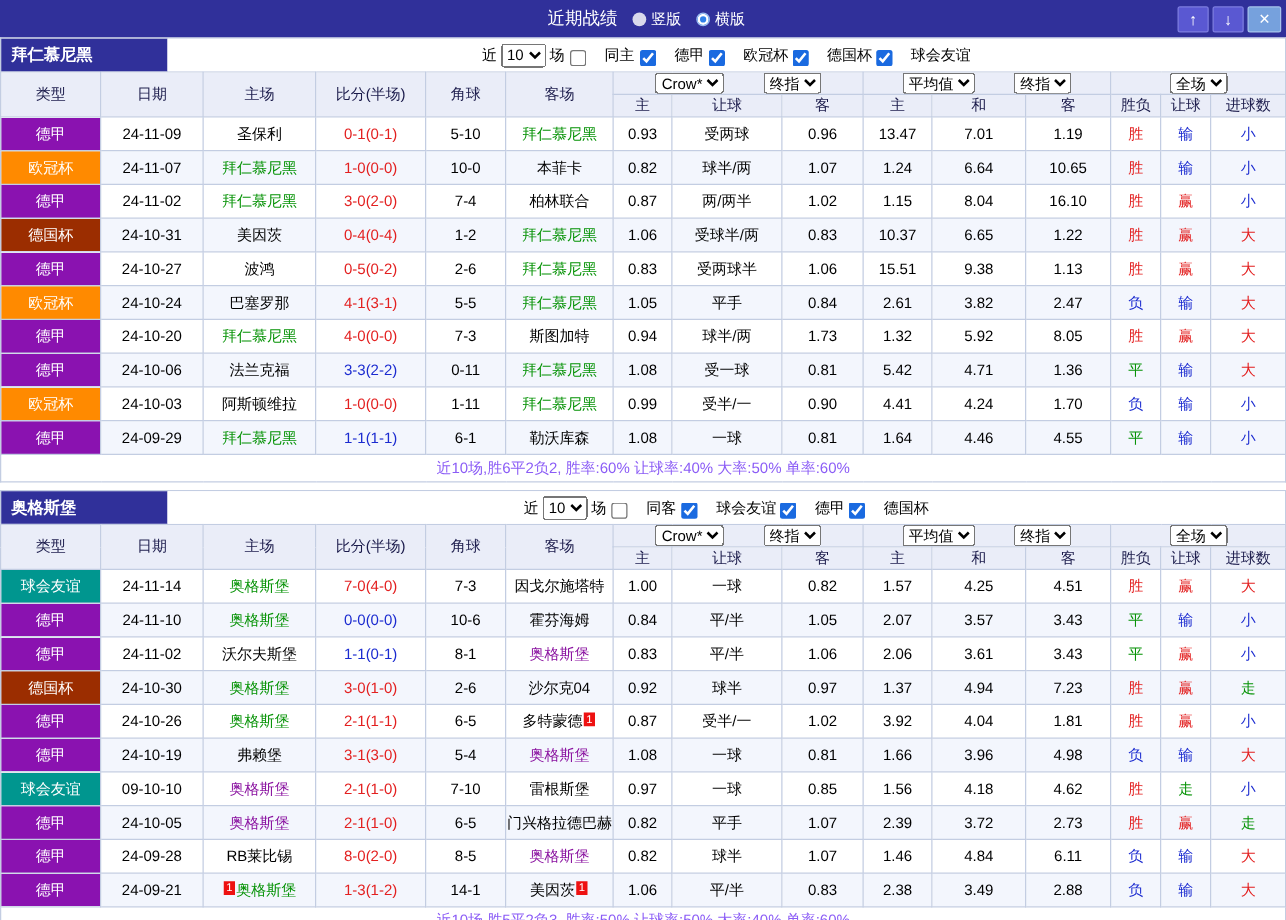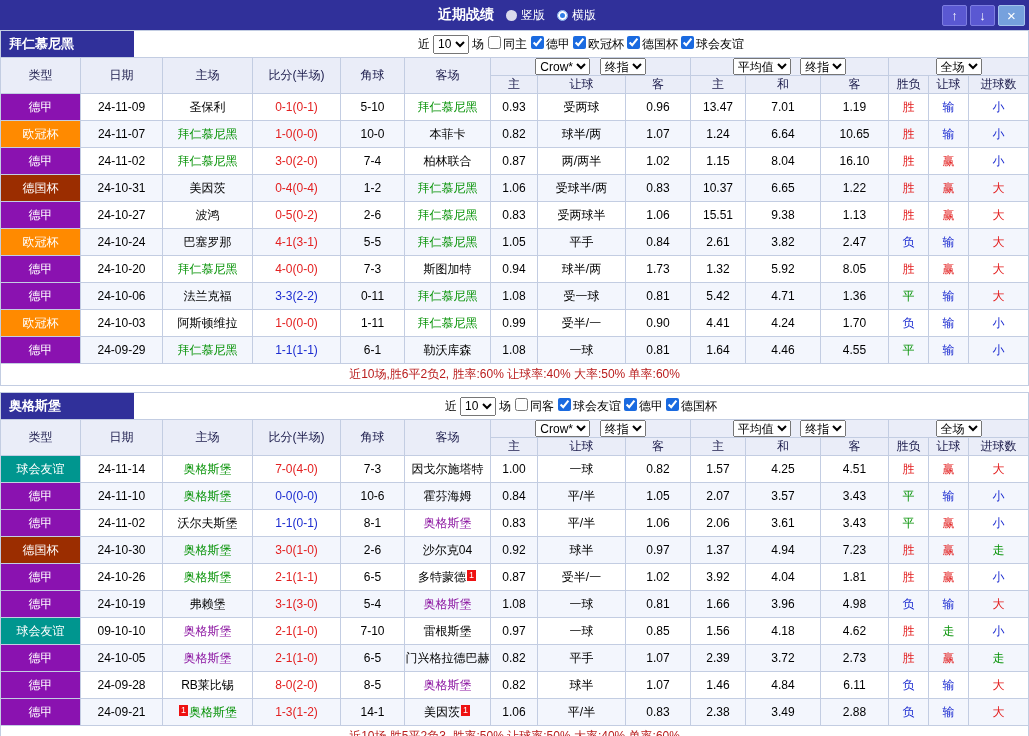--- a/index.html
+++ b/index.html
@@ -3,52 +3,52 @@
 <meta charset="utf-8">
 <style>
   html,body{margin:0;padding:0}
   body{width:1029px;height:736px;overflow:hidden;background:#fff;
        font-family:"Liberation Sans","DejaVu Sans",sans-serif;font-size:12px;color:#000}
   #app{width:1029px}
   
   .topbar{height:30px;background:#30309a;display:flex;align-items:center;padding:0 4px;box-sizing:border-box}
   .topbar-left{width:88px}
   .topbar-center{flex:1;display:flex;align-items:center;justify-content:center;gap:12px;color:#fff}
-  .topbar-title{font-size:14px;font-weight:bold}
+  .topbar-title{font-size:14px;font-weight:normal}
   .radio-opt{display:flex;align-items:center;gap:4px;cursor:pointer;font-size:12px;color:#fff}
   .rdot{width:11px;height:11px;border-radius:50%;background:#d9d9ec;display:inline-block;box-sizing:border-box}
   .rdot.on{background:#2f7fe8;box-shadow:inset 0 0 0 2px #fff;border:1px solid #9bbcf0}
   .topbar-btns{display:flex;gap:3px}
   .tbtn{width:25px;height:21px;border:1px solid #7d7de0;background:#5a58d2;color:#fff;font-size:13px;
         line-height:19px;text-align:center;border-radius:2px;cursor:pointer;padding:0}
   .tbtn.close{background:#76a1dd;border-color:#a5c3ec;font-size:15px;width:27px}
   
   .section-bar{display:flex;height:27px;border:1px solid #c3cde2;border-bottom:0;align-items:stretch;box-sizing:border-box}
   .team-name{width:133px;background:#30309a;color:#fff;font-weight:bold;font-size:13px;
              display:flex;align-items:center;padding-left:8px;box-sizing:border-box}
   .filters{flex:1;display:flex;align-items:center;justify-content:center;gap:3px;background:#fff}
   .filters select{height:19px;font-size:12px}
-  .chk{display:inline-flex;align-items:flex-start;gap:1px;cursor:pointer}
+  .chk{display:inline-flex;align-items:flex-end;gap:14px;cursor:pointer}
   .chk input{width:13px;height:13px;accent-color:#1a6ae0;margin:0 1px}
   .league-filters{display:inline-flex;gap:2px}
   
   table{width:1029px;border-collapse:collapse;table-layout:fixed}
   th,td{border:1px solid #c3cde2;text-align:center;white-space:nowrap;overflow:hidden;padding:0}
   thead th{background:#eaedf8;color:#1b1b4b;font-weight:normal;height:17px;font-size:12px}
-  thead select{height:17px;font-size:12px;margin:0 3px;vertical-align:middle}
+  thead select{height:17px;font-size:12px;margin:0 14px;vertical-align:middle}
   tbody td{height:26px;font-size:12px;background-clip:padding-box}
   tbody tr:nth-child(even) td{background-color:#f3f6fd}
   td.type-cell{color:#fff}
   .green{color:#079307}
   .purple{color:#8a12a0}
   .red{color:#e32020}
   .blue{color:#1b2bd0}
   .badge{display:inline-block;background:#ee1111;color:#fff;font-size:9px;line-height:11px;
          padding:0 2px;vertical-align:top;margin:1px 1px 0}
-  td.summary{height:21px;color:#b91c1c;background:#fff !important}
+  td.summary{height:21px;color:#8b5cf6;background:#fff !important}
   .gap{height:6px}
 </style>
 </head>
 <body>
 
 <div id="app">
 
   <div class="topbar">
     <div class="topbar-left"></div>
     <div class="topbar-center">

